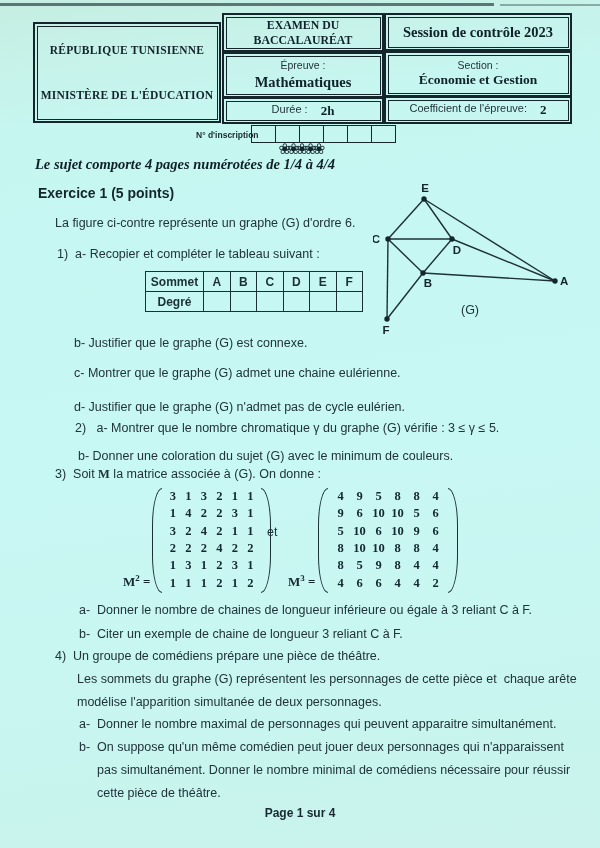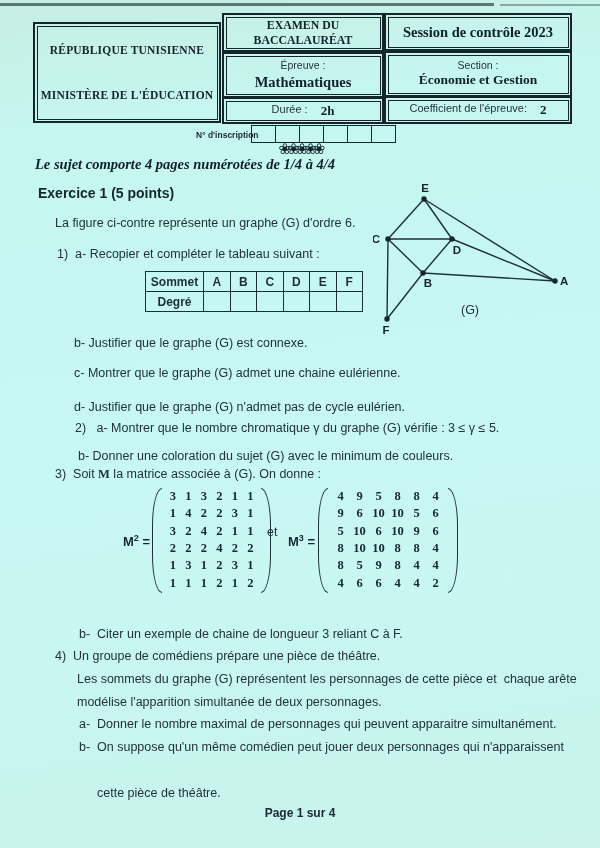--- a/index.html
+++ b/index.html
@@ -40,21 +40,21 @@
     border-top:1.6px solid #1b2f36;border-left:1.6px solid #1b2f36;}
   .tc{border-right:1.6px solid #1b2f36;border-bottom:1.6px solid #1b2f36;
     display:flex;align-items:center;justify-content:center;
     font-weight:700;font-size:12px;color:#1b2f36;}
 
   
   .graph{position:absolute;left:373px;top:183px;}
 
   
   .mat-area{position:absolute;left:0;top:486px;width:600px;height:112px;}
-  .mlabel{position:absolute;font-family:Liberation Sans, sans-serif;font-weight:700;font-size:13px;color:#142830;white-space:pre;}
+  .mlabel{position:absolute;font-family:Liberation Serif, serif;font-weight:700;font-size:13px;color:#142830;white-space:pre;margin-top:40px;}
   .mlabel sup{font-size:9px;}
   .et{position:absolute;font-size:12.5px;color:#203339;}
   .matrix{position:absolute;top:2px;display:flex;align-items:stretch;height:105px;}
   .paren{width:9px;border:1.6px solid #1c3038;}
   .paren.l{border-right:none;border-radius:14px 0 0 14px / 52px 0 0 52px;}
   .paren.r{border-left:none;border-radius:0 14px 14px 0 / 0 52px 52px 0;}
   .mgrid{display:grid;grid-auto-rows:17.3px;align-items:center;justify-items:center;padding:0 3px;}
   .mnum{font-family:"Liberation Serif",serif;font-weight:700;font-size:12.5px;color:#142830;}
 
   .footer{position:absolute;left:0;top:806px;width:100%;text-align:center;font-weight:700;font-size:12px;color:#17292f;}
@@ -259,22 +259,24 @@
           <span class="mnum">6</span>
           <span class="mnum">6</span>
           <span class="mnum">4</span>
           <span class="mnum">4</span>
           <span class="mnum">2</span>
         </div>
       <div class="paren r"></div>
     </div>
   </div>
 
+  <div class="line" style="left:79px;top:603px;">a-  Donner le nombre de chaines de longueur inférieure ou égale à 3 reliant C à F.</div>
   <div class="line" style="left:79px;top:627px;">b-  Citer un exemple de chaine de longueur 3 reliant C à F.</div>
   <div class="line" style="left:55px;top:649px;">4)  Un groupe de comédiens prépare une pièce de théâtre.</div>
   <div class="line" style="left:77px;top:672px;">Les sommets du graphe (G) représentent les personnages de cette pièce et  chaque arête</div>
   <div class="line" style="left:77px;top:695px;">modélise l'apparition simultanée de deux personnages.</div>
   <div class="line" style="left:79px;top:717px;">a-  Donner le nombre maximal de personnages qui peuvent apparaitre simultanément.</div>
   <div class="line" style="left:79px;top:740px;">b-  On suppose qu'un même comédien peut jouer deux personnages qui n'apparaissent</div>
+  <div class="line" style="left:97px;top:763px;">pas simultanément. Donner le nombre minimal de comédiens nécessaire pour réussir</div>
   <div class="line" style="left:97px;top:786px;">cette pièce de théâtre.</div>
 
   <div class="footer">Page 1 sur 4</div>
 </div>
 
 </body></html>

